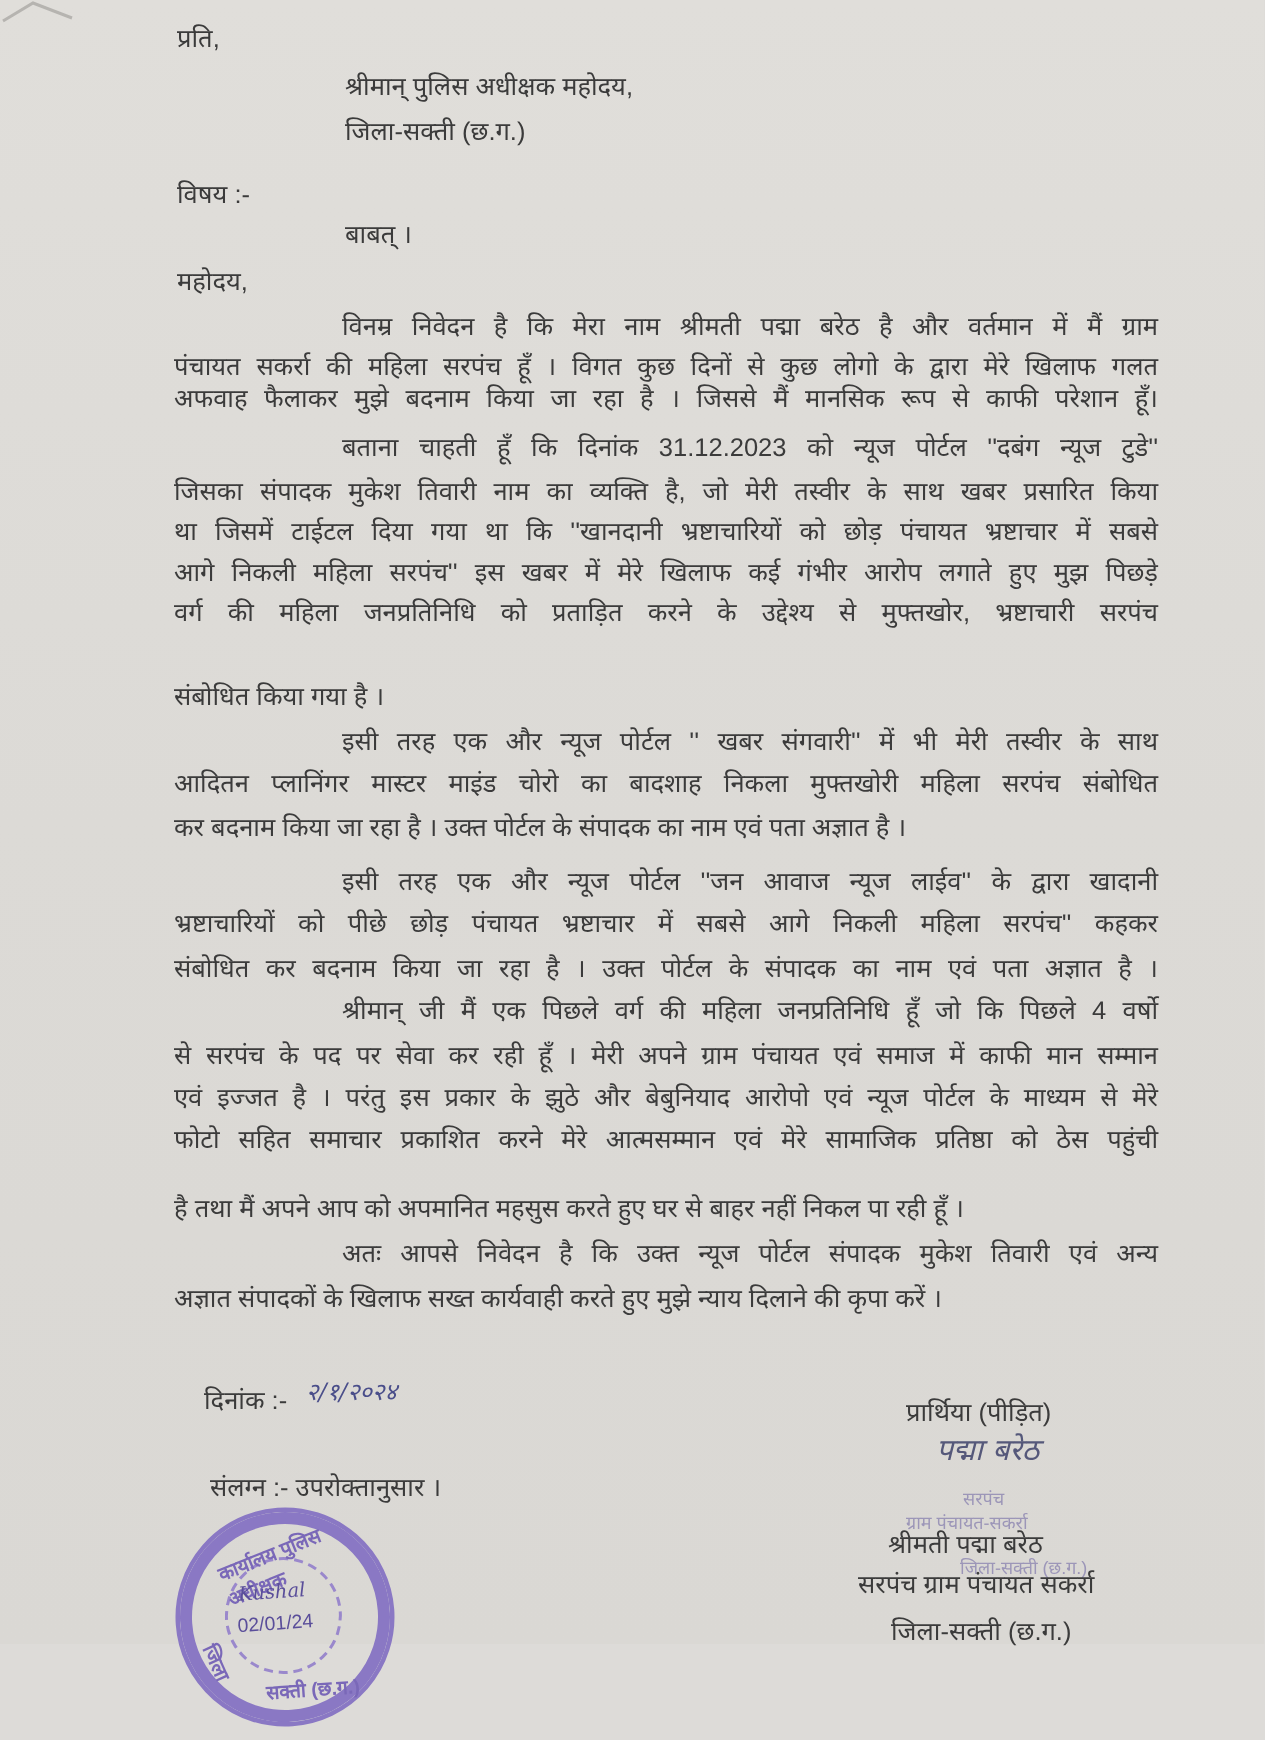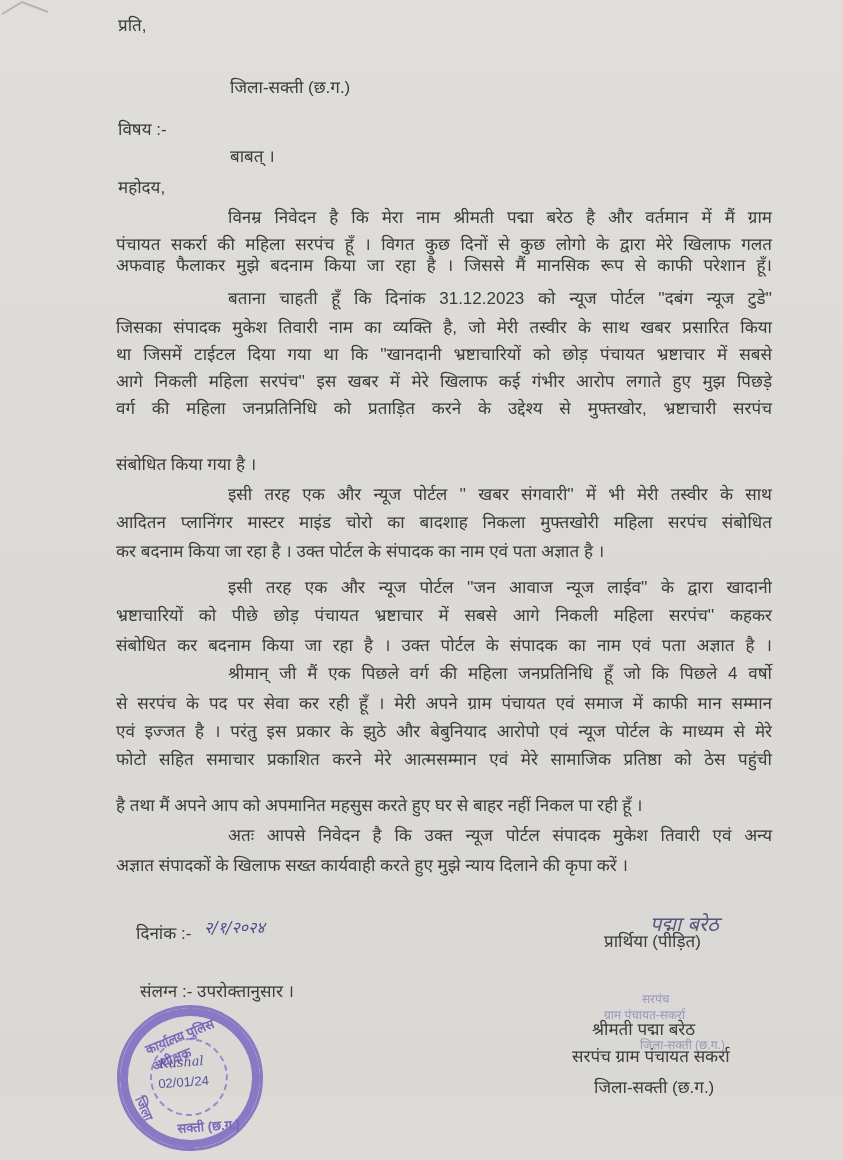--- a/index.html
+++ b/index.html
@@ -37,20 +37,21 @@
 </head>
 <body>
 
 <div class="page">
 
   <svg class="corner-mark" viewBox="0 0 50 16">
     <path d="M2 14 L22 2 L48 12" stroke="#9a9894" stroke-width="2" fill="none" opacity="0.6"></path>
   </svg>
 
   <div class="abs txt" style="left:118px;top:12px;">प्रति,</div>
+  <div class="abs txt" style="left:230px;top:44px;">श्रीमान् पुलिस अधीक्षक महोदय,</div>
   <div class="abs txt" style="left:230px;top:74px;">जिला-सक्ती (छ.ग.)</div>
 
   <div class="abs txt" style="left:118px;top:116px;">विषय :-</div>
   <div class="abs txt" style="left:230px;top:143px;">बाबत् ।</div>
 
   <div class="abs txt" style="left:118px;top:174px;">महोदय,</div>
 
   <div>
     <div class="body-line indent justify" style="top:204px;">विनम्र निवेदन है कि मेरा नाम श्रीमती पद्मा बरेठ है और वर्तमान में मैं ग्राम</div>
     <div class="body-line justify" style="top:231px;">पंचायत सकर्रा की महिला सरपंच हूँ । विगत कुछ दिनों से कुछ लोगो के द्वारा मेरे खिलाफ गलत</div>
@@ -85,21 +86,21 @@
     <div class="inner"></div>
     <span style="left:28px;top:12px;transform:rotate(-18deg);">कार्यालय पुलिस अधीक्षक</span>
     <span style="left:10px;top:88px;transform:rotate(70deg);">जिला</span>
     <span style="left:54px;top:110px;">सक्ती (छ.ग.)</span>
     <span style="left:40px;top:46px;font-family:'DejaVu Serif',serif;font-style:italic;font-weight:normal;color:#5a4e9a;">Kushal</span>
     <span style="left:38px;top:66px;font-weight:normal;color:#5a4e9a;">02/01/24</span>
   </div>
 
   <div>
     <div class="abs txt" style="left:604px;top:928px;">प्रार्थिया (पीड़ित)</div>
-    <div class="abs hand" style="left:624px;top:910px;font-size:20px;color:#55587a;margin-left:26px;">पद्मा बरेठ</div>
+    <div class="abs hand" style="left:624px;top:952px;font-size:20px;color:#55587a;">पद्मा बरेठ</div>
     <div class="abs faded" style="left:642px;top:990px;">सरपंच</div>
     <div class="abs faded" style="left:604px;top:1006px;">ग्राम पंचायत-सकर्रा</div>
     <div class="abs txt" style="left:592px;top:1016px;">श्रीमती पद्मा बरेठ</div>
     <div class="abs faded" style="left:640px;top:1036px;">जिला-सक्ती (छ.ग.)</div>
     <div class="abs txt" style="left:572px;top:1043px;">सरपंच ग्राम पंचायत सकर्रा</div>
     <div class="abs txt" style="left:594px;top:1074px;">जिला-सक्ती (छ.ग.)</div>
   </div>
 
 </div>
 

